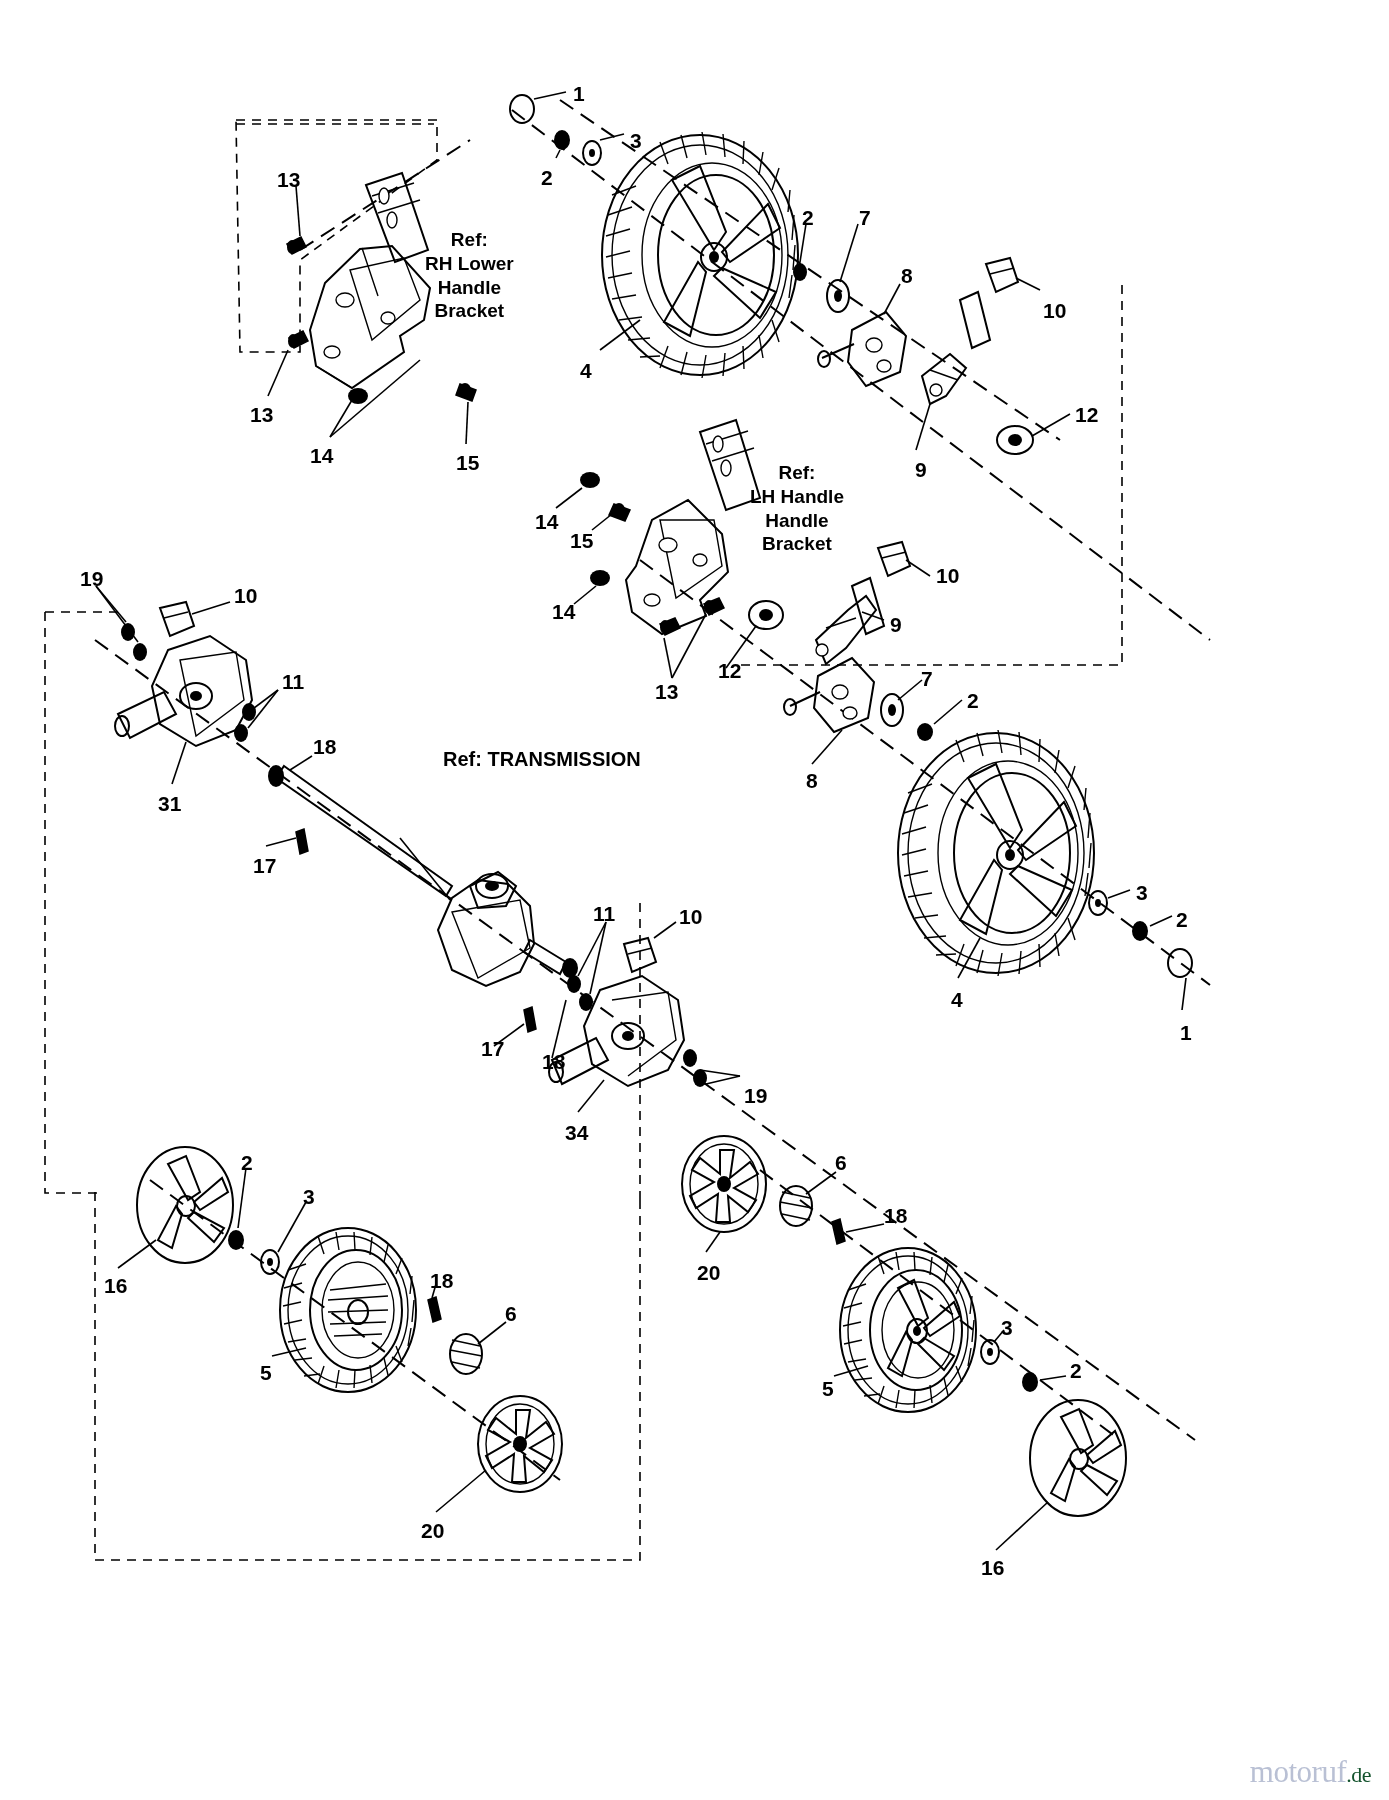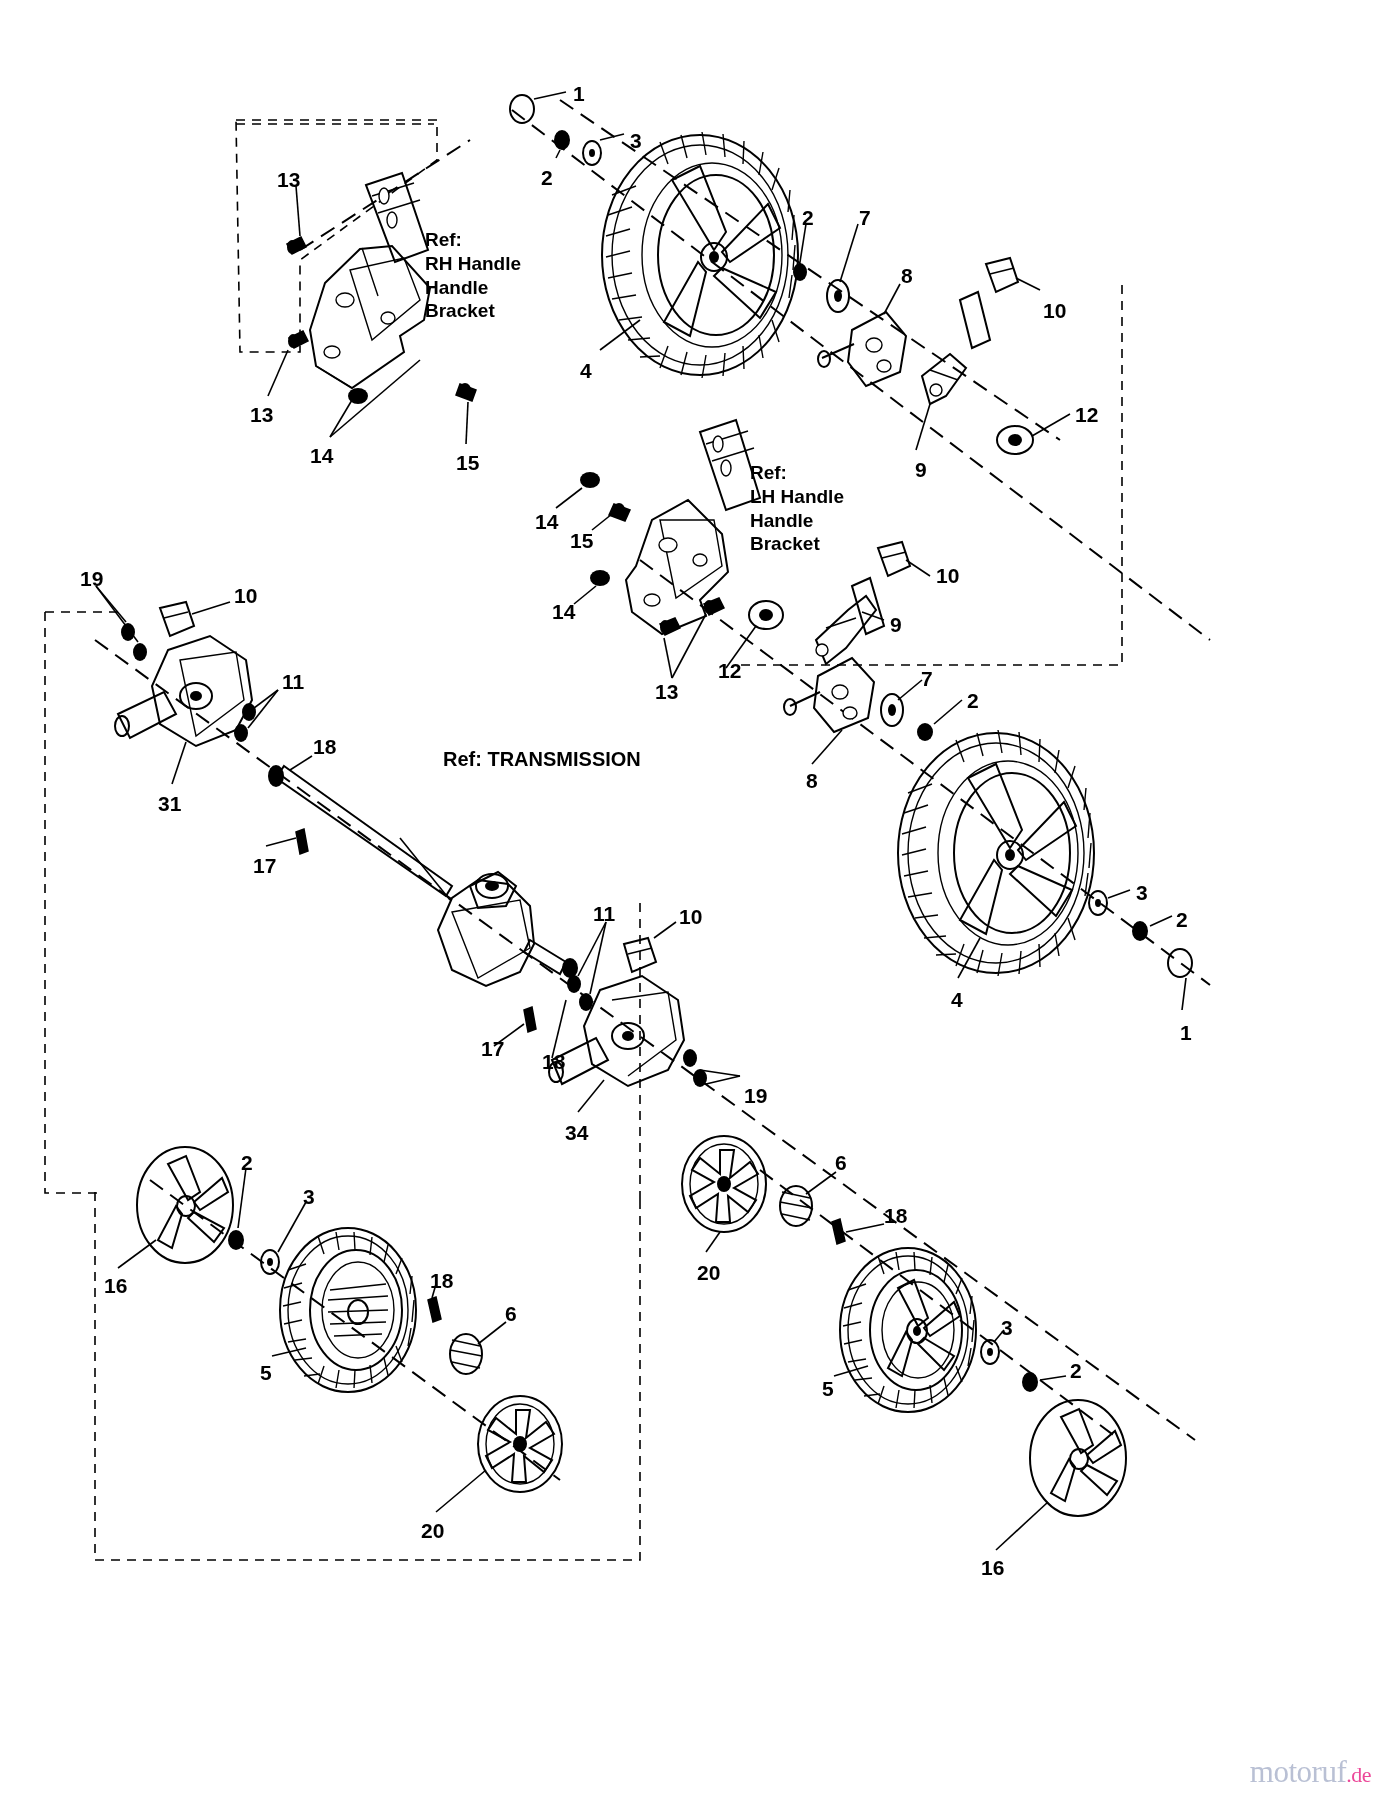--- a/index.html
+++ b/index.html
@@ -33,33 +33,33 @@
   }
   .reflabel {
     position: absolute;
     font-family: "Liberation Sans", sans-serif;
     font-size: 19px;
     font-weight: bold;
     color: #000000;
     white-space: nowrap;
     line-height: 1.25;
   }
-  .reflabel.center { text-align: left; }
+  .reflabel.center { text-align: center; }
   .watermark {
     position: absolute;
     right: 18px;
     bottom: 10px;
     font-family: "Liberation Serif", serif;
     font-size: 31px;
     letter-spacing: -0.5px;
     color: #b9c0d4;
     white-space: nowrap;
   }
   .watermark .suffix {
-    color: #ec4899;
+    color: #14532d;
     font-size: 22px;
   }
 </style>
 </head>
 <body>
 
 <div id="page">
 
   <svg id="diagram-svg" viewBox="0 0 1389 1800" xmlns="http://www.w3.org/2000/svg">
     <defs>
@@ -538,21 +538,21 @@
         <path d="M1075,1467 L1065,1501 L1051,1493 L1069,1459 Z"></path>
       </g>
       <ellipse cx="1079" cy="1459" rx="9" ry="10" class="ln" fill="#fff"></ellipse>
       <path class="lead" d="M996,1550 L1048,1502"></path>
     </g>
 
   </svg>
 
   <div class="reflabel center" style="left:425px; top:228px;">
     <div>Ref:</div>
-    <div>RH Handle</div>
+    <div>RH Lower</div>
     <div>Handle</div>
     <div>Bracket</div>
   </div>
 
   <div class="reflabel center" style="left:750px; top:461px;">
     <div>Ref:</div>
     <div>LH Handle</div>
     <div>Handle</div>
     <div>Bracket</div>
   </div>

